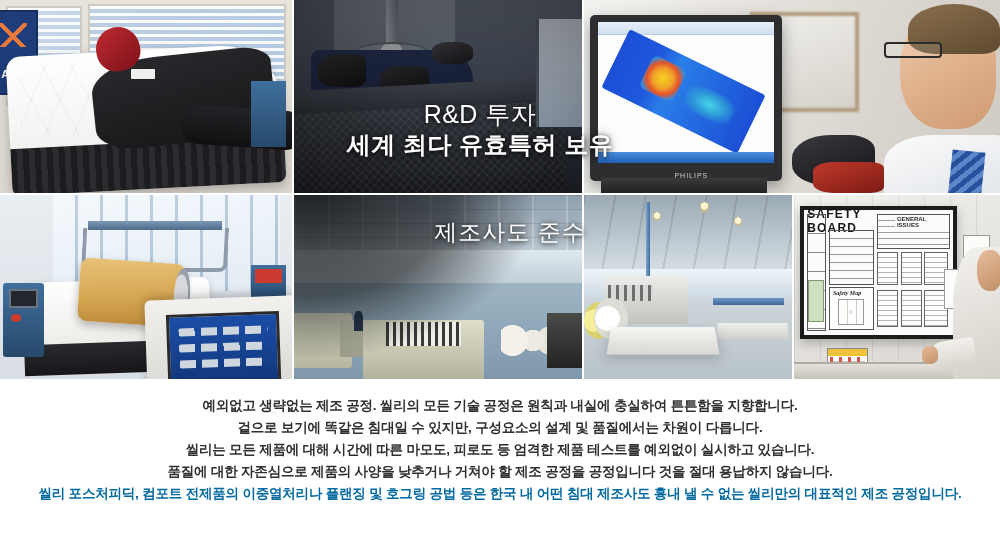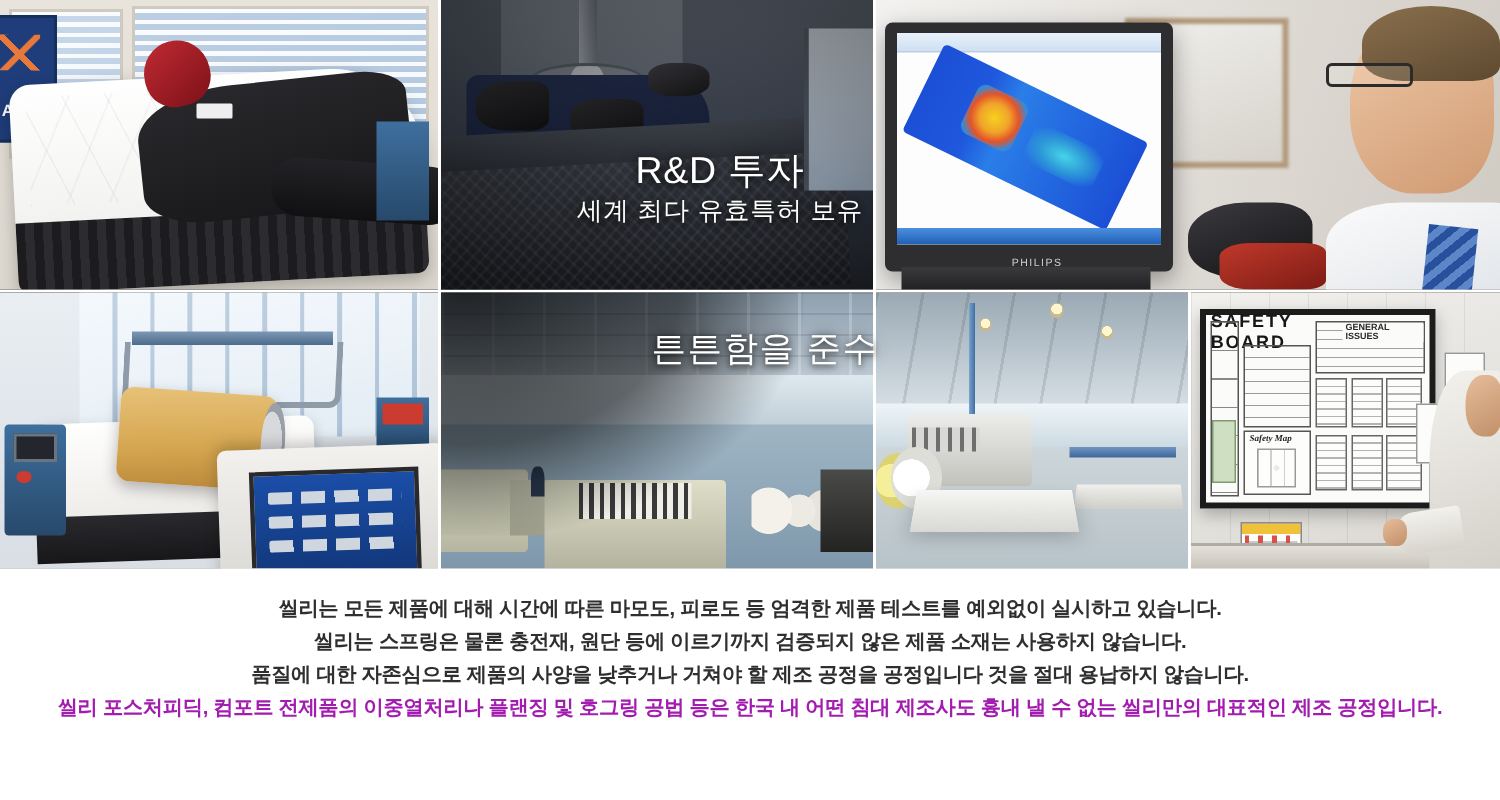--- a/index.html
+++ b/index.html
@@ -552,38 +552,38 @@
 
   
   .overlay {
     position:absolute; z-index:5; color:#ffffff; text-align:center;
     font-family:"Liberation Sans","DejaVu Sans",sans-serif;
     text-shadow: 0 1px 4px rgba(0,0,0,.75), 0 0 10px rgba(0,0,0,.55);
     pointer-events:none;
   }
   .ov-rnd { left:330px; top:100px; width:300px; }
   .ov-rnd .l1 { font-size:25px; font-weight:400; line-height:1.18; letter-spacing:.5px; }
-  .ov-rnd .l2 { font-size:17px; font-weight:400; line-height:1.25; letter-spacing:.5px; }
+  .ov-rnd .l2 { font-size:24px; font-weight:700; line-height:1.25; letter-spacing:.5px; }
   .ov-rnd .sub { font-size:11.5px; font-weight:bold; line-height:1.45; margin-top:6px; }
 
   .ov-proc { left:395px; top:218px; width:230px; }
   .ov-proc .l1 { font-size:23px; font-weight:400; line-height:1.3; letter-spacing:1px; }
   .ov-proc .l2 { font-size:23px; font-weight:400; line-height:1.3; letter-spacing:1px; }
 
   
   .copy {
     position:absolute; left:0; top:379px; width:1000px; height:154px;
     background:#ffffff; padding-top:16px; text-align:center;
   }
   .copy p {
     font-family:"Liberation Sans","DejaVu Sans",sans-serif;
     font-size:13.5px; font-weight:bold; color:#2f2f2f;
     line-height:22px; letter-spacing:-.2px; white-space:nowrap;
   }
-  .copy p.last { font-size:13.5px; color:#a21caf; }
+  .copy p.last { font-size:13.5px; color:#0369a1; }
 </style>
 </head>
 <body>
 
 <div class="page">
 
   <div class="mosaic">
 
     <div class="cell cell-tl">
       <div class="scene p1">
@@ -744,25 +744,26 @@
         <div class="man-hand"></div>
       </div>
     </div>
 
     <div class="overlay ov-rnd">
       <div class="l1">R&amp;D 투자</div>
       <div class="l2">세계 최다 유효특허 보유</div>
     </div>
 
     <div class="overlay ov-proc">
-      <div class="l2">튼튼함을 준수</div>
+      <div class="l2">제조사도 준수</div>
     </div>
 
   </div>
 
   <div class="copy">
+    <p>예외없고 생략없는 제조 공정. 씰리의 모든 기술 공정은 원칙과 내실에 충실하여 튼튼함을 지향합니다.</p>
+    <p>겉으로 보기에 똑같은 침대일 수 있지만, 구성요소의 설계 및 품질에서는 차원이 다릅니다.</p>
     <p>씰리는 모든 제품에 대해 시간에 따른 마모도, 피로도 등 엄격한 제품 테스트를 예외없이 실시하고 있습니다.</p>
-    <p>씰리는 스프링은 물론 충전재, 원단 등에 이르기까지 검증되지 않은 제품 소재는 사용하지 않습니다.</p>
     <p>품질에 대한 자존심으로 제품의 사양을 낮추거나 거쳐야 할 제조 공정을 공정입니다 것을 절대 용납하지 않습니다.</p>
     <p class="last">씰리 포스처피딕, 컴포트 전제품의 이중열처리나 플랜징 및 호그링 공법 등은 한국 내 어떤 침대 제조사도 흉내 낼 수 없는 씰리만의 대표적인 제조 공정입니다.</p>
   </div>
 
 </div>
 
 </body></html>

